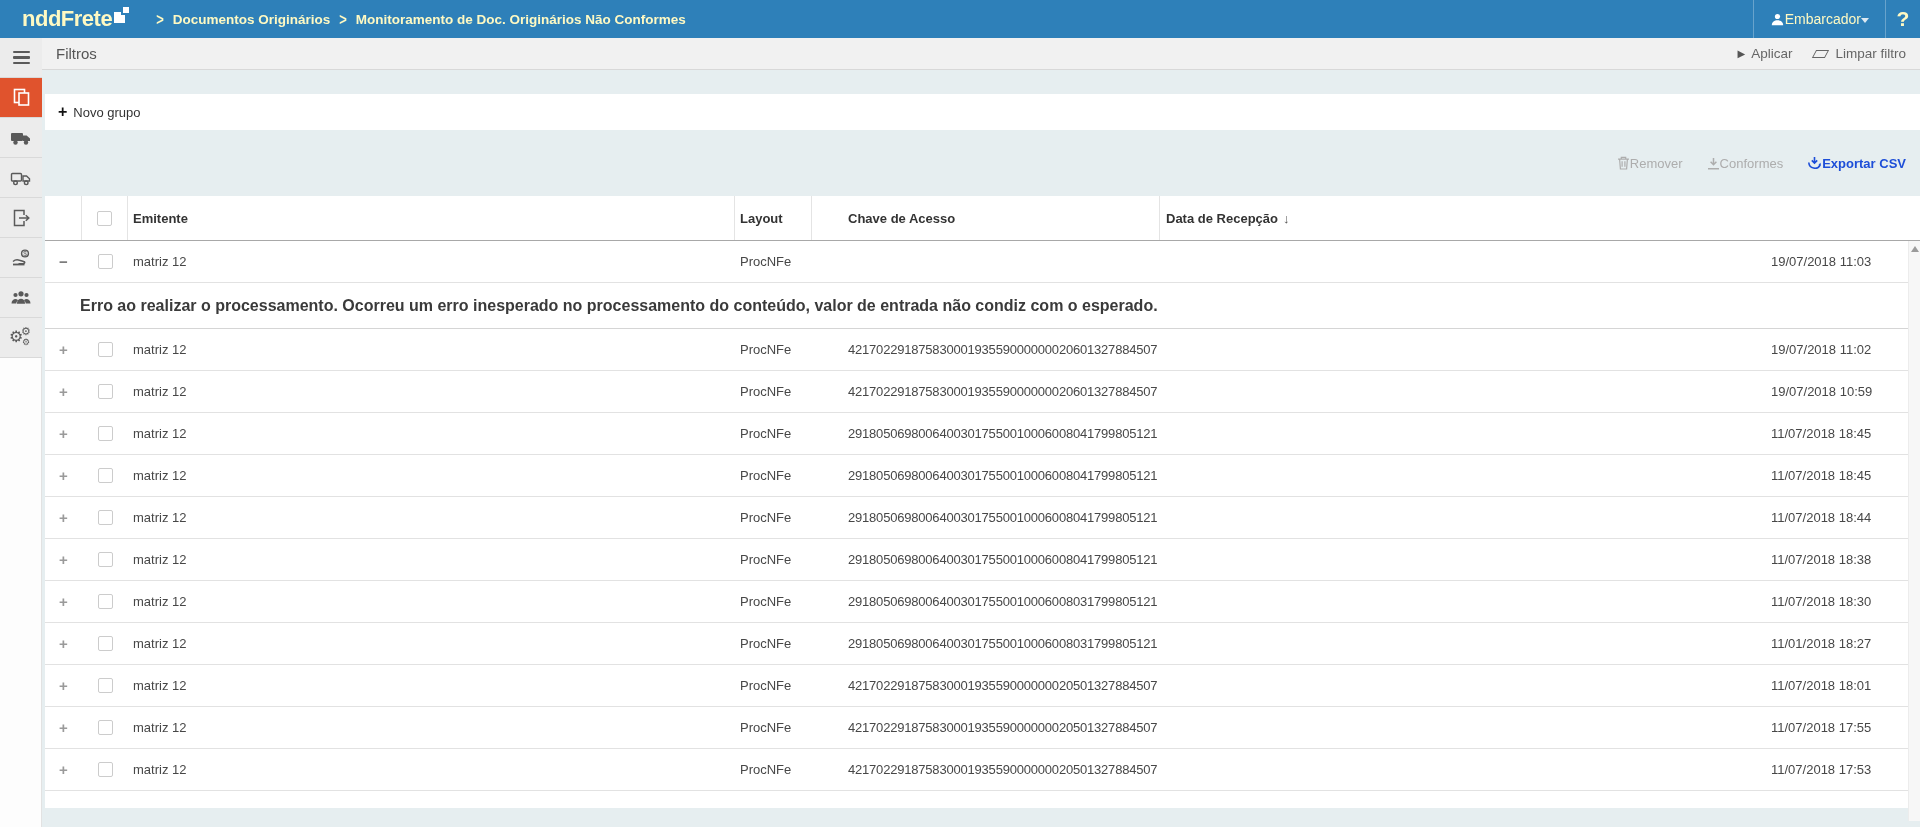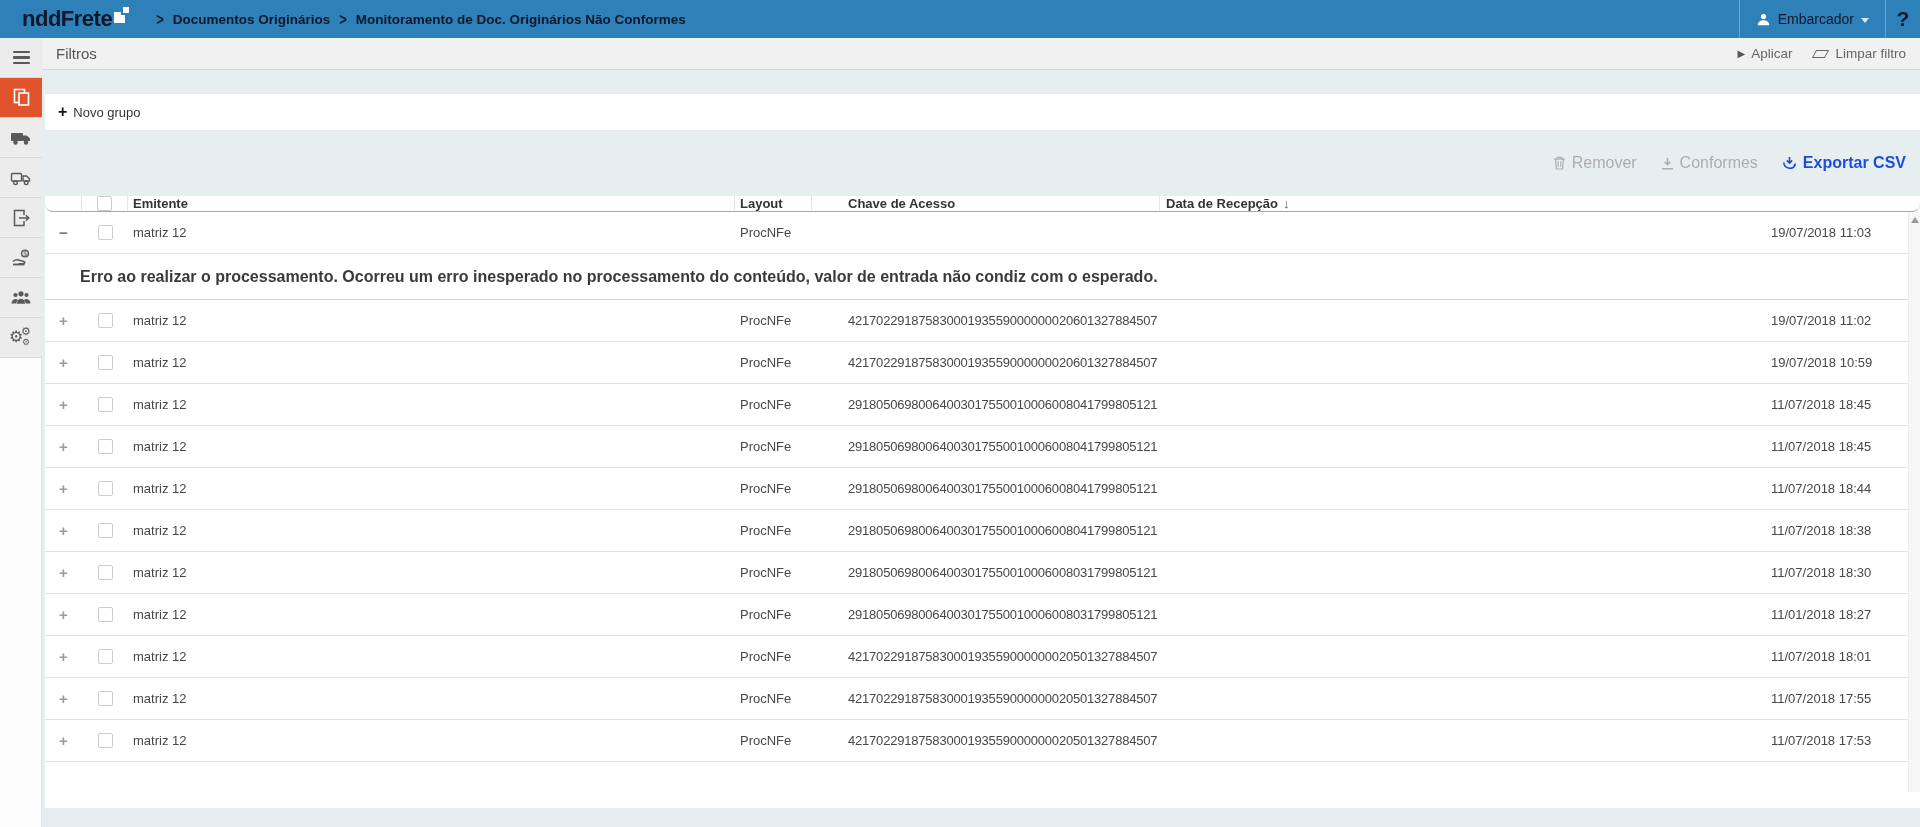--- a/index.html
+++ b/index.html
@@ -1,32 +1,32 @@
 <!DOCTYPE html>
 <html><head>
 <meta charset="utf-8">
 <style>
   * { margin:0; padding:0; box-sizing:border-box; }
   html,body { width:1920px; height:827px; overflow:hidden; background:#e6eef0;
               font-family:"Liberation Sans", sans-serif; }
 
   
   .topbar { position:absolute; left:0; top:0; width:1920px; height:38px;
-            background:#2e80b9; display:flex; align-items:center; color:#0f172a; z-index:20; }
+            background:#2e80b9; display:flex; align-items:center; color:#fef9c3; z-index:20; }
   .logo { display:flex; align-items:flex-start; margin-left:22px; }
   .logo-text { font-size:22px; font-weight:bold; letter-spacing:-0.5px; line-height:26px; }
   .logo-mark { position:relative; width:17px; height:18px; margin-left:2px; }
   .logo-mark .sq-big { position:absolute; left:0; top:6px; width:11px; height:11px; background:#fff; }
   .logo-mark .sq-small { position:absolute; left:9px; top:1px; width:6px; height:6px; background:#fff;
                          box-shadow:0 0 0 2px #2e80b9; }
   .breadcrumb { display:flex; align-items:center; margin-left:16px; font-size:13.5px; font-weight:bold; }
   .crumb-sep { margin:0 9px; font-weight:bold; font-size:13px; transform:scaleY(1.3); }
   .topbar-right { margin-left:auto; display:flex; align-items:center; height:100%; }
   .tb-divider { width:1px; height:100%; background:rgba(255,255,255,0.28); }
-  .user-menu { display:flex; align-items:center; gap:7px; padding:0 16px; height:100%; font-size:14px; cursor:pointer; }
+  .user-menu { display:flex; align-items:center; padding:0 16px; height:100%; font-size:14px; cursor:pointer; }
   .caret-down { width:0; height:0; border-left:4px solid transparent; border-right:4px solid transparent;
                 border-top:5px solid #dce9f2; margin-top:2px; }
   .help-btn { width:34px; height:100%; display:flex; align-items:center; justify-content:center;
               font-size:21px; font-weight:bold; cursor:pointer; }
 
   
   .sidebar { position:absolute; left:0; top:38px; width:42px; height:789px; background:#fdfdfd;
              border-right:1px solid #e2e2e2; z-index:10; }
   .side-item { width:42px; height:40px; display:flex; align-items:center; justify-content:center;
                background:#ececec; border-bottom:1px solid #d9d9d9; color:#5a5a5a; cursor:pointer; }
@@ -47,28 +47,28 @@
   .flt-btn { display:flex; align-items:center; gap:6px; font-size:13.5px; color:#666; cursor:pointer; }
   .play-icon { font-size:10px; color:#555; }
   .eraser-icon { width:13px; height:8px; border:1.5px solid #666; transform:skewX(-28deg); margin-right:2px; }
 
   .new-group-panel { height:36px; background:#fff; margin:24px 0 0 3px; display:flex; align-items:center; padding-left:13px; }
   .new-group { display:flex; align-items:center; gap:6px; font-size:13px; color:#333; cursor:pointer; }
   .plus-bold { font-size:16px; font-weight:bold; color:#111; line-height:14px; }
 
   .actions-row { height:34px; margin-top:16px; display:flex; align-items:center; justify-content:flex-end;
                  gap:24px; padding-right:14px; }
-  .act-btn { display:flex; align-items:center; gap:6px; font-size:16px; cursor:pointer; }
+  .act-btn { display:flex; align-items:center; font-size:13px; cursor:pointer; }
   .act-btn.disabled { color:#adadad; }
   .act-btn.enabled { color:#1d4ed8; font-weight:bold; }
 
   
   .table-card { position:relative; margin:16px 0 0 3px; width:1875px; height:612px; background:#fff; }
-  .thead { display:flex; height:16px; align-items:center; border-bottom:1px solid #a8a8a8;
-           font-size:13px; font-weight:bold; color:#333;border-radius:15px; }
+  .thead { display:flex; height:45px; align-items:center; border-bottom:1px solid #a8a8a8;
+           font-size:13px; font-weight:bold; color:#333; }
   .thead .hcell { height:100%; display:flex; align-items:center; border-right:1px solid #e4e4e4; }
   .thead .hcell:last-child { border-right:none; }
   .col-exp   { width:37px;  justify-content:center; }
   .col-cb    { width:46px;  justify-content:center; }
   .col-emit  { width:607px; padding-left:5px; }
   .col-layout{ width:77px;  padding-left:5px; }
   .col-chave { width:348px; padding-left:36px; }
   .col-ident { width:605px; padding-left:30px; }
   .col-data  { width:143px; padding-left:6px; }
   .sort-arrow { font-size:13px; color:#555; margin-left:5px; font-weight:normal; }

